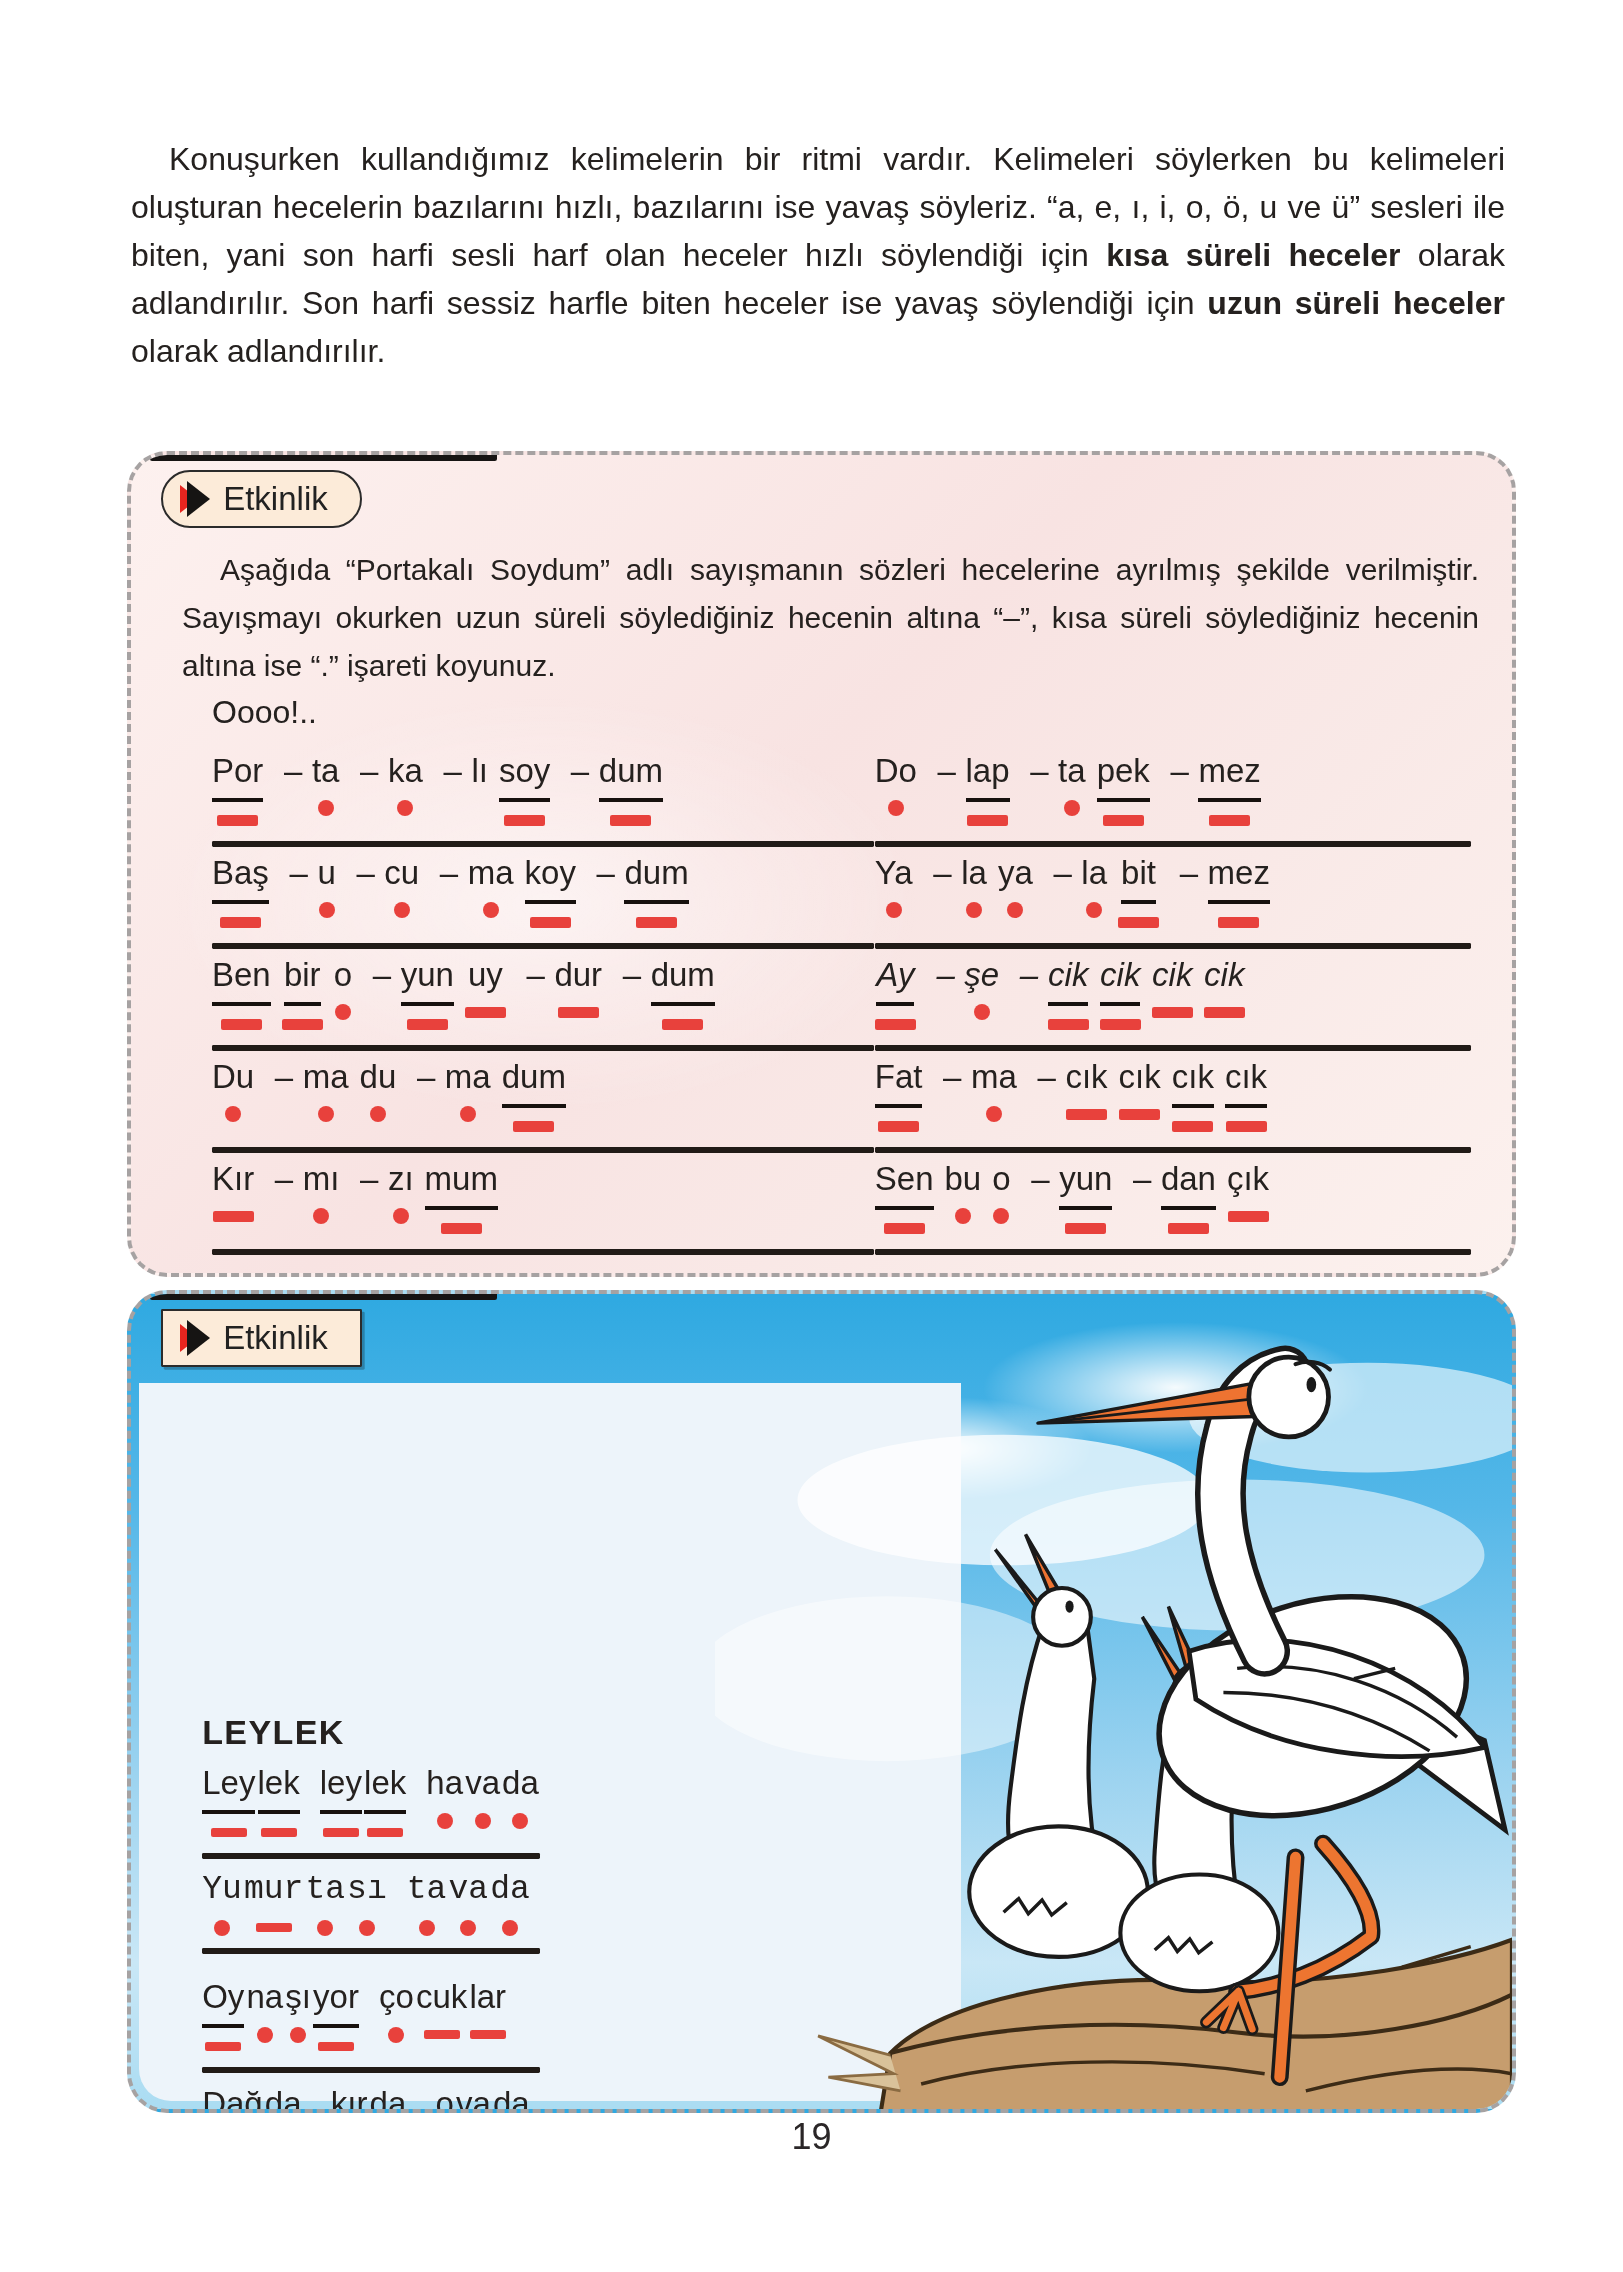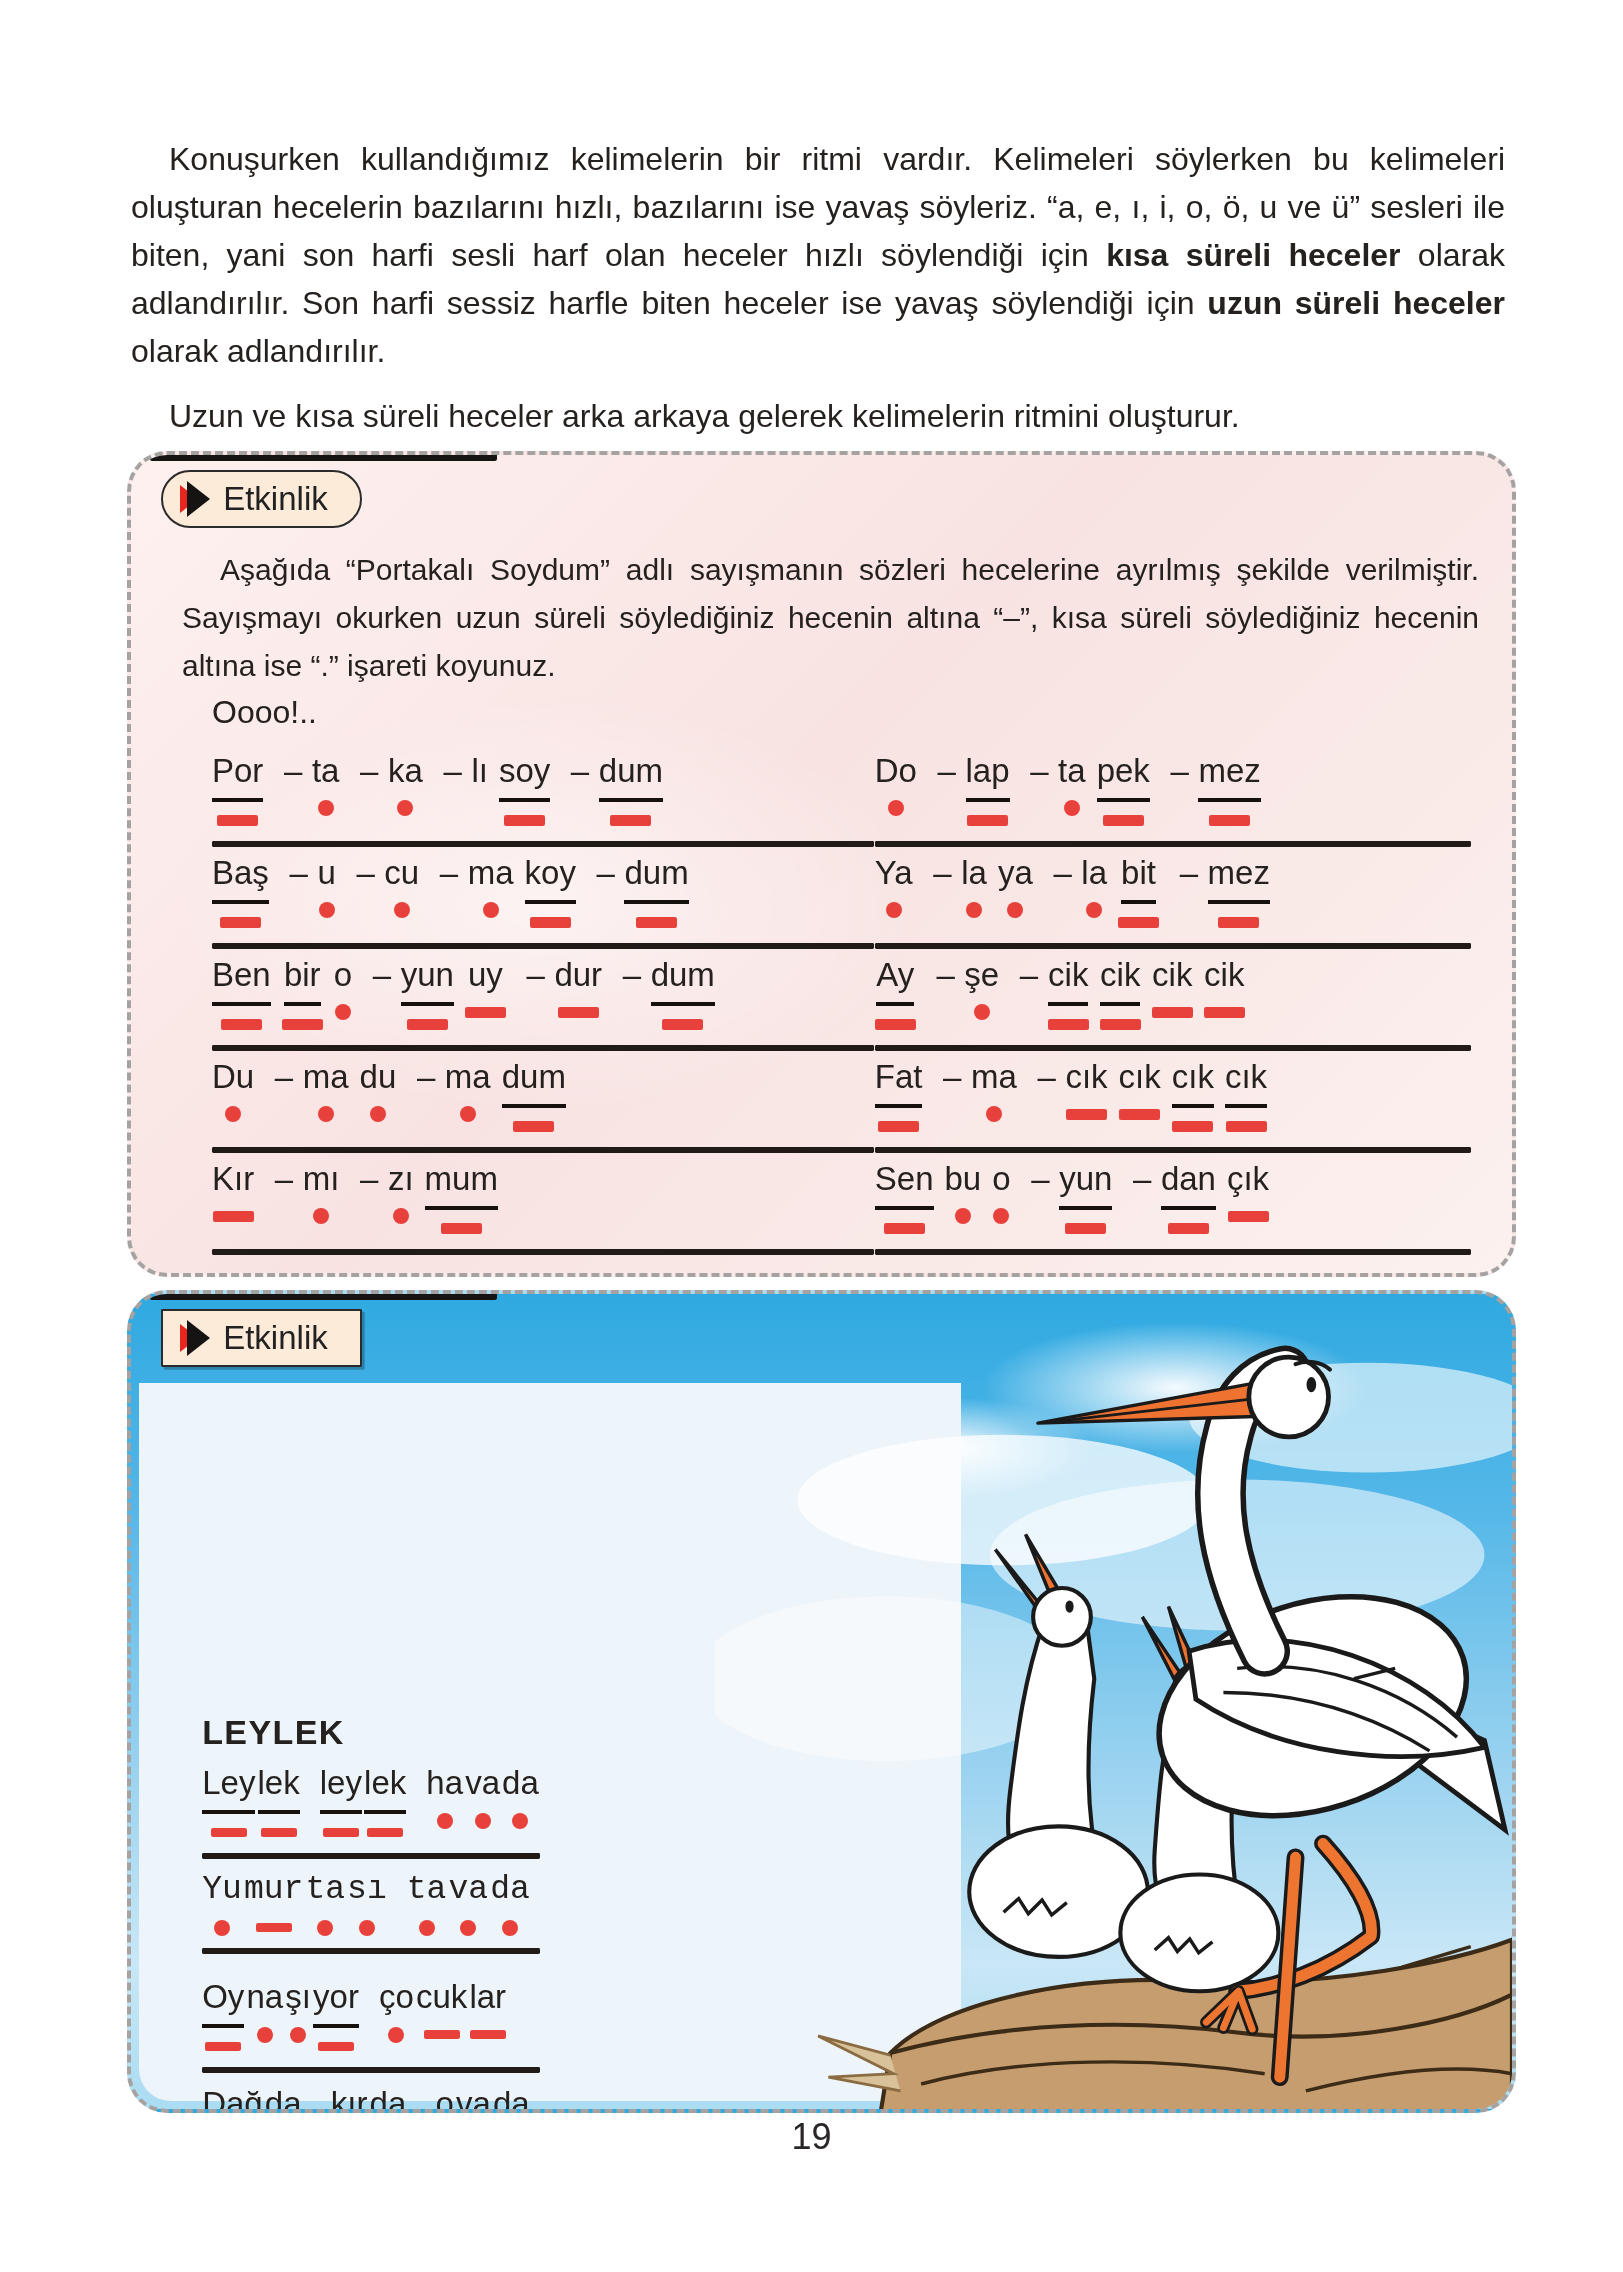--- a/index.html
+++ b/index.html
@@ -70,21 +70,20 @@
 
   .pageno{position:absolute;left:0;right:0;top:2116px;text-align:center;font-size:36px;color:#2a2627;}
 </style>
 </head>
 <body>
 
 <div class="page">
 
   <div class="intro">
     <p id="intro-runs"><span>Konuşurken kullandığımız kelimelerin bir ritmi vardır. Kelimeleri söylerken bu kelimeleri oluşturan hecelerin bazılarını hızlı, bazılarını ise yavaş söyleriz. “a, e, ı, i, o, ö, u ve ü” sesleri ile biten, yani son harfi sesli harf olan heceler hızlı söylendiği için </span><span class="b">kısa süreli heceler</span><span> olarak adlandırılır. Son harfi sessiz harfle biten heceler ise yavaş söylendiği için </span><span class="b">uzun süreli heceler</span><span> olarak adlandırılır.</span></p>
-    <p class="second">Uzun ve kısa süreli heceler arka arkaya gelerek kelimelerin ritmini oluşturur.</p>
   </div>
 
   <div class="abox box1">
     <div class="topbar"></div>
     <div class="etk pill">
       <span style="display:inline-flex;align-items:center;">
         <span class="tri red"></span>
         <span class="tri blk"></span>
       </span>
       <span class="lbl">Etkinlik</span>
@@ -363,21 +362,21 @@
                 <span class="t">–</span>
                 <div class="mk"></div>
               </div>
               <div class="tok u">
                 <span class="t">mez</span>
                 <div class="mk dash"></div>
               </div>
             </div>
             <div class="answer-rule" style="width: 596px;"></div>
           </div>
-          <div class="grp" style="height: 102px;">
+          <div class="grp" style="height: 102px; font-style: italic;">
             <div class="syl-line">
               <div class="tok u">
                 <span class="t">Ay</span>
                 <div class="mk dash"></div>
               </div>
               <div class="tok sep-tok">
                 <span class="t">–</span>
                 <div class="mk"></div>
               </div>
               <div class="tok">

